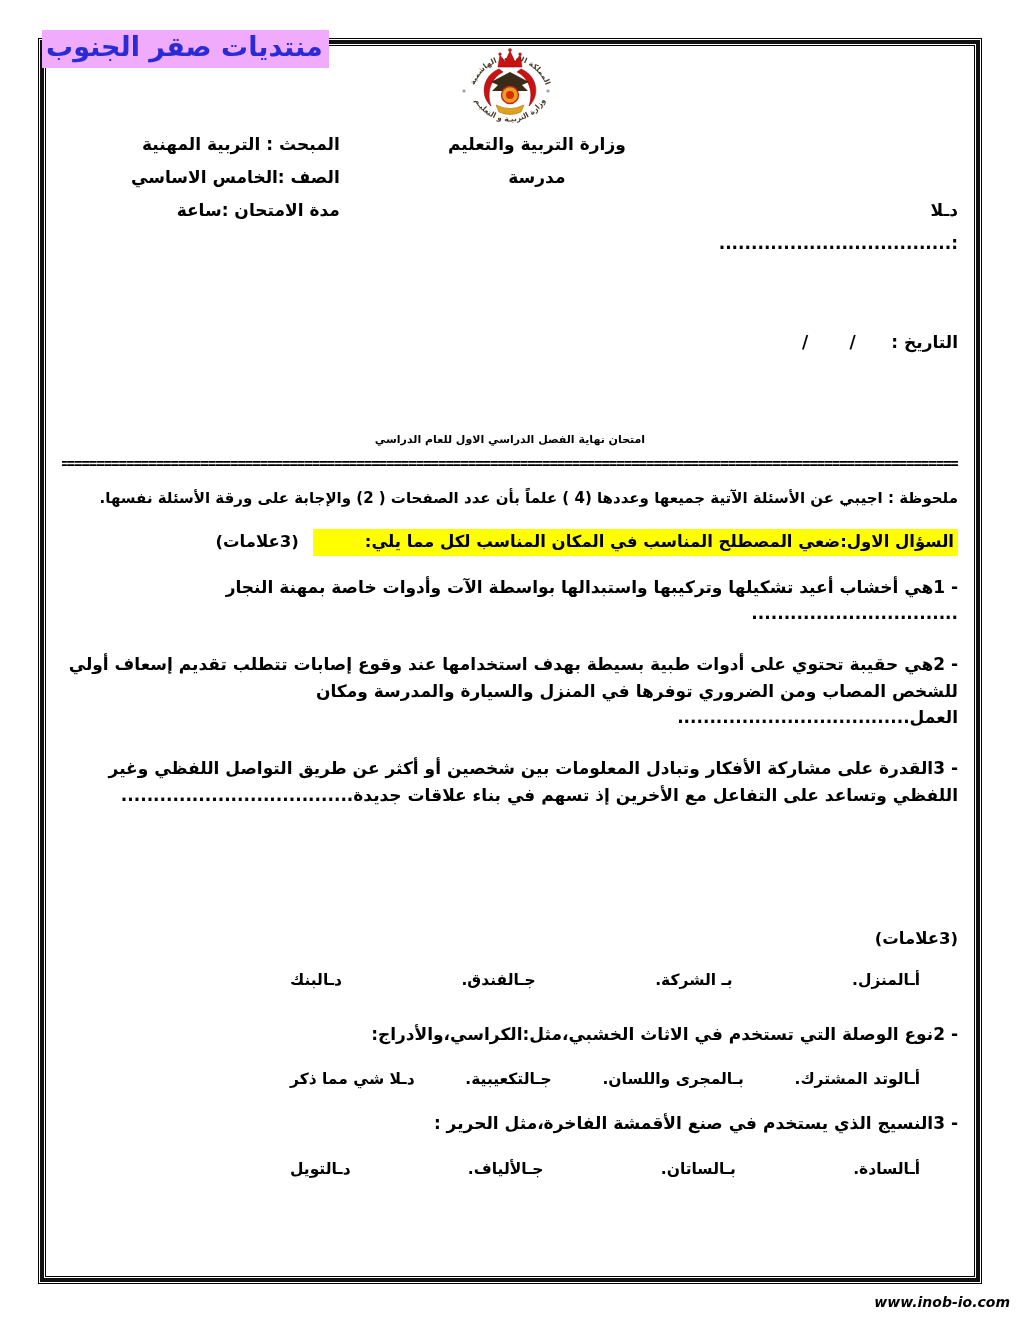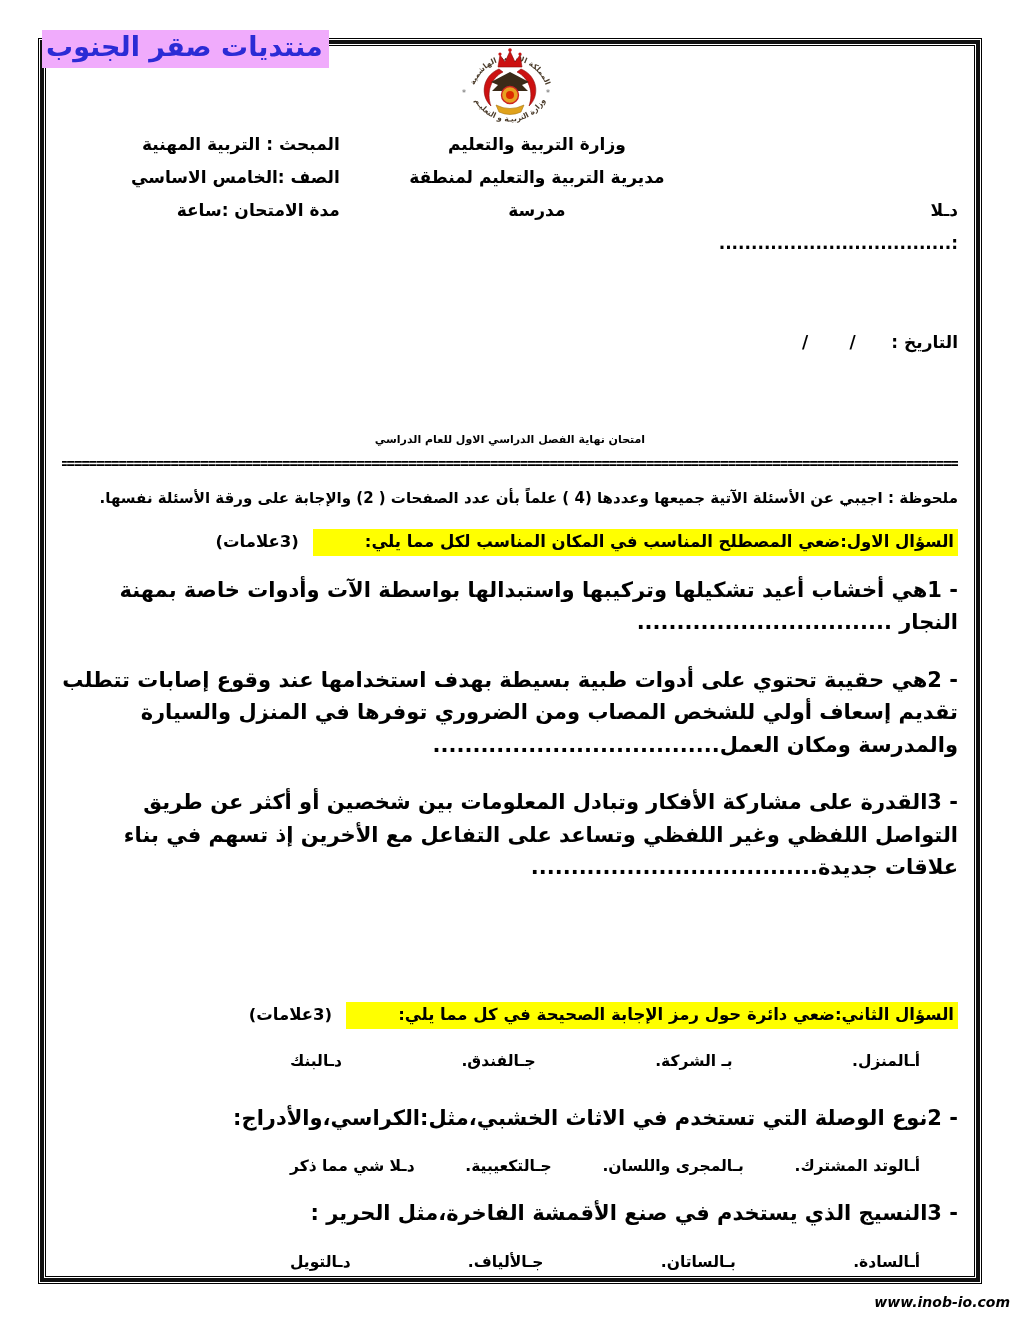--- a/index.html
+++ b/index.html
@@ -46,21 +46,21 @@
 
   .note { margin-top: 15px; font-weight: bold; font-size: 15px; line-height: 1.5; }
 
   
   .q-head { display: flex; align-items: flex-start; margin-top: 19px; font-weight: bold; font-size: 16.5px; gap: 14px; }
   .q-head .hl { background: #ffff00; padding: 3px 4px 5px 52px; }
   .q-head .marks { padding-top: 3px; }
   .q2-gap { margin-top: 118px; }
 
   
-  .item { font-weight: bold; font-size: 21px; line-height: 1.55; margin-top: 25px; text-align: right; }
+  .item { font-weight: bold; font-size: 17px; line-height: 1.55; margin-top: 25px; text-align: right; }
   .item.tight { margin-top: 18px; }
   .opts {
     display: flex; justify-content: space-between;
     margin: 23px 38px 0 228px;
     font-weight: bold; font-size: 15.5px; white-space: nowrap;
   }
 </style>
 </head>
 <body>
 
@@ -102,21 +102,20 @@
     <div class="frame-mid">
       <div class="frame-inner">
 
         <div class="header">
           <div class="col-right">
             <div>دـلا :....................................</div>
             <div>التاريخ :&nbsp;&nbsp;&nbsp;&nbsp;&nbsp;&nbsp;/&nbsp;&nbsp;&nbsp;&nbsp;&nbsp;&nbsp;&nbsp;/</div>
           </div>
           <div class="col-center">
             <div>وزارة التربية والتعليم</div>
-            <div>مديرية التربية والتعليم لمنطقة</div>
             <div>مدرسة</div>
           </div>
           <div class="col-left">
             <div>المبحث : التربية المهنية</div>
             <div>الصف :الخامس الاساسي</div>
             <div>مدة الامتحان :ساعة</div>
           </div>
         </div>
         <div class="exam-title">امتحان نهاية الفصل الدراسي الاول للعام الدراسي</div>
 
@@ -126,21 +125,20 @@
 
         <div class="q-head">
           <span class="hl">السؤال الاول:ضعي المصطلح المناسب في المكان المناسب لكل مما يلي:</span>
           <span class="marks">(3علامات)</span>
         </div>
         <p class="item tight">- 1هي أخشاب أعيد تشكيلها وتركيبها واستبدالها بواسطة الآت وأدوات خاصة بمهنة النجار ................................</p>
         <p class="item">- 2هي حقيبة تحتوي على أدوات طبية بسيطة بهدف استخدامها عند وقوع إصابات تتطلب تقديم إسعاف أولي للشخص المصاب ومن الضروري توفرها في المنزل والسيارة والمدرسة ومكان العمل....................................</p>
         <p class="item">- 3القدرة على مشاركة الأفكار وتبادل المعلومات بين شخصين أو أكثر عن طريق التواصل اللفظي وغير اللفظي وتساعد على التفاعل مع الأخرين إذ تسهم في بناء علاقات جديدة....................................</p>
 
         <div class="q-head q2-gap">
-          <span class="hl">السؤال الثاني:ضعي دائرة حول رمز الإجابة الصحيحة في كل مما يلي:</span>
           <span class="marks">(3علامات)</span>
         </div>
 
         <div class="opts">
           <span>أـالمنزل.</span>
           <span>بـ الشركة.</span>
           <span>جـالفندق.</span>
           <span>دـالبنك</span>
         </div>
 

